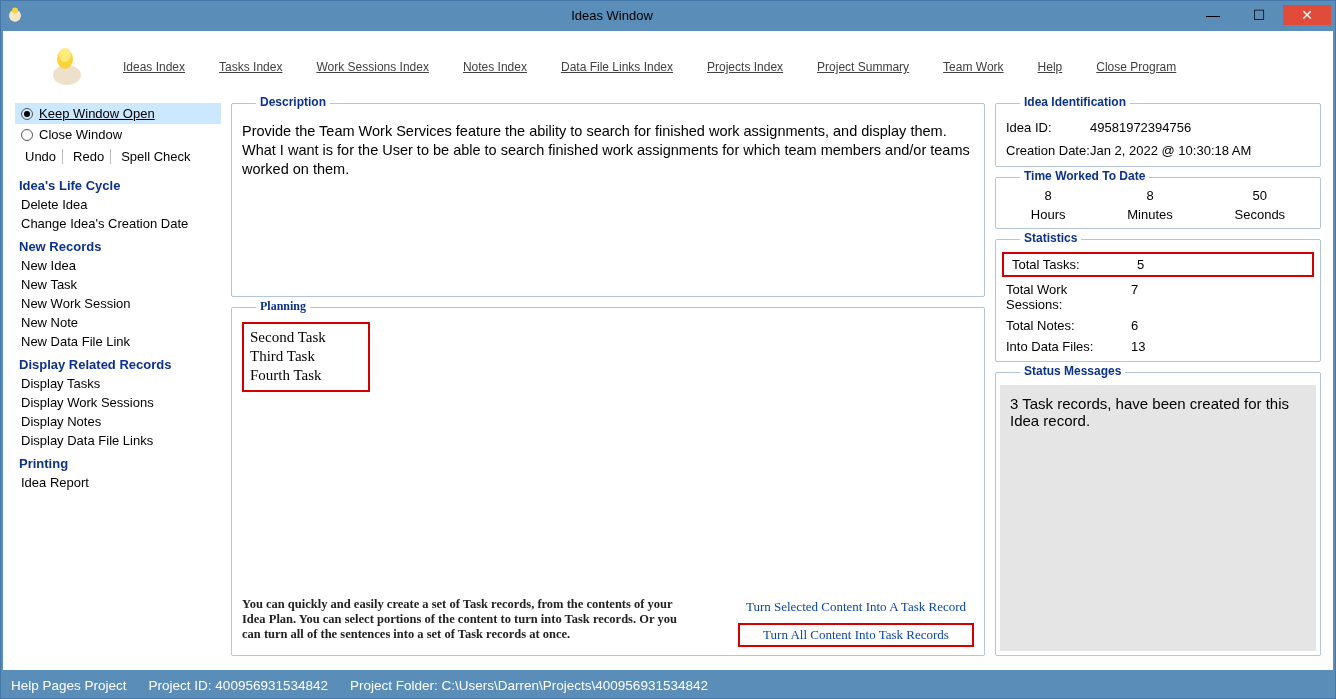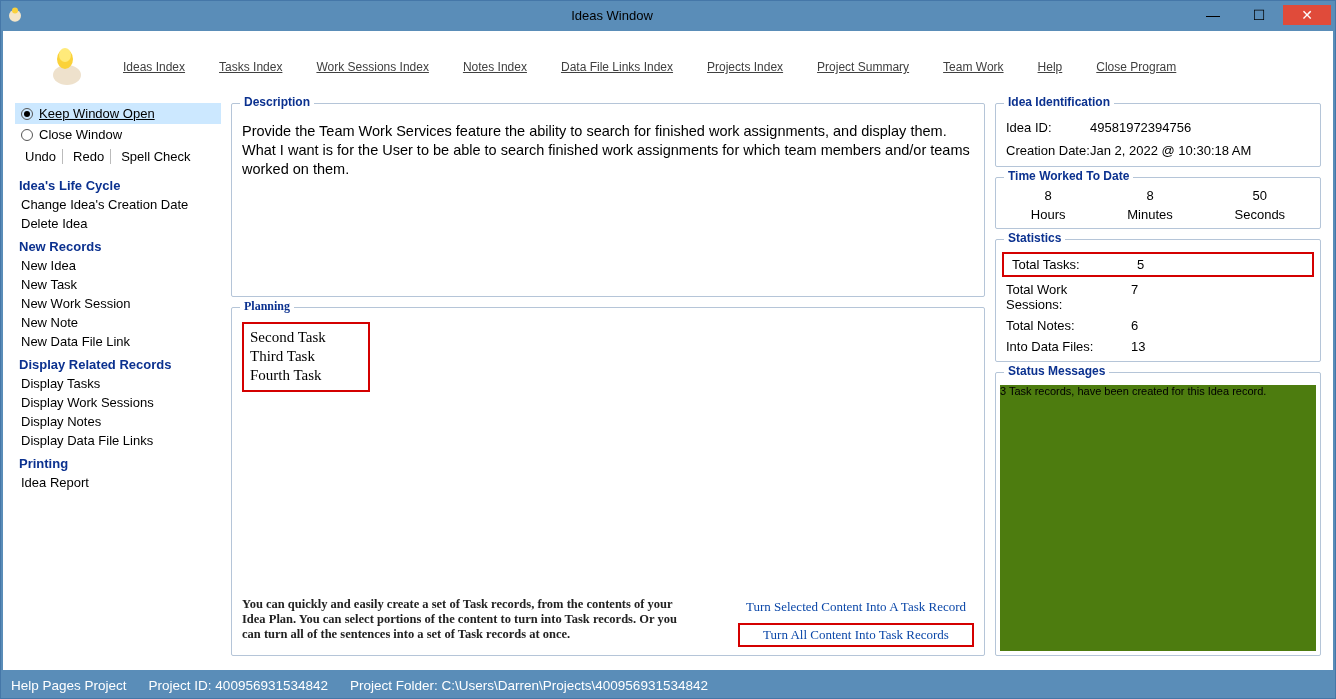--- a/index.html
+++ b/index.html
@@ -95,21 +95,21 @@
 .toolbar-btn:last-child { border-right:none;}
 .section-heading { color:#0b318f; font-weight:bold; font-size:13px; padding:6px 4px 2px 4px;}
 .fieldset {
   border:1px solid #b5c5d8;
   border-radius:2px;
   margin-bottom: 10px;
   position:relative;
 }
 .fieldset-legend {
   position:absolute;
-  top:-9px; left:8px;
+  top:-9px; left:24px;
   background:#fff;
   padding:0 4px;
   color:#0b318f;
   font-weight:bold;
   font-size:12px;
 }
 .center {
   flex:1;
   display:flex;
   flex-direction:column;
@@ -150,23 +150,24 @@
   flex-direction:column;
 }
 .kv { display:flex; padding:4px 8px; font-size:13px;}
 .kv .k { width: 84px;}
 .time-row { display:flex; justify-content:space-around; padding:10px 4px 6px 4px; text-align:center;}
 .time-col { display:flex; flex-direction:column; gap:4px; font-size:13px;}
 .stats-row { display:flex; padding:3px 8px; font-size:13px;gap:9px;}
 .stats-row .k { width:116px;}
 .stats-row.boxed { border:2px solid #d40000; margin:2px 4px;}
 .status-box {
-  background:#4d7c0f;
+  background:#e5e5e5;
   flex:1;
-  font-size:11px;
+  padding:10px;
+  font-size:15px;
   min-height: 220px;
 }
 .right .fieldset.status { flex:1; display:flex; flex-direction:column;}
 .statusbar {
   height: 26px;
   background:#5a8db8;
   color:#fff;
   display:flex;
   align-items:center;
   gap: 22px;
@@ -227,22 +228,22 @@
           <span class="radio"></span>
           <span>Close Window</span>
         </div>
         <div class="toolbar-row">
           <span class="toolbar-btn">Undo</span>
           <span class="toolbar-btn">Redo</span>
           <span class="toolbar-btn">Spell Check</span>
         </div>
 
         <div class="section-heading">Idea's Life Cycle</div>
+        <div class="link">Delete Idea</div>
         <div class="link">Change Idea's Creation Date</div>
-        <div class="link">Delete Idea</div>
 
         <div class="section-heading">New Records</div>
         <div class="link">New Idea</div>
         <div class="link">New Task</div>
         <div class="link">New Work Session</div>
         <div class="link">New Note</div>
         <div class="link">New Data File Link</div>
 
         <div class="section-heading">Display Related Records</div>
         <div class="link">Display Tasks</div>

